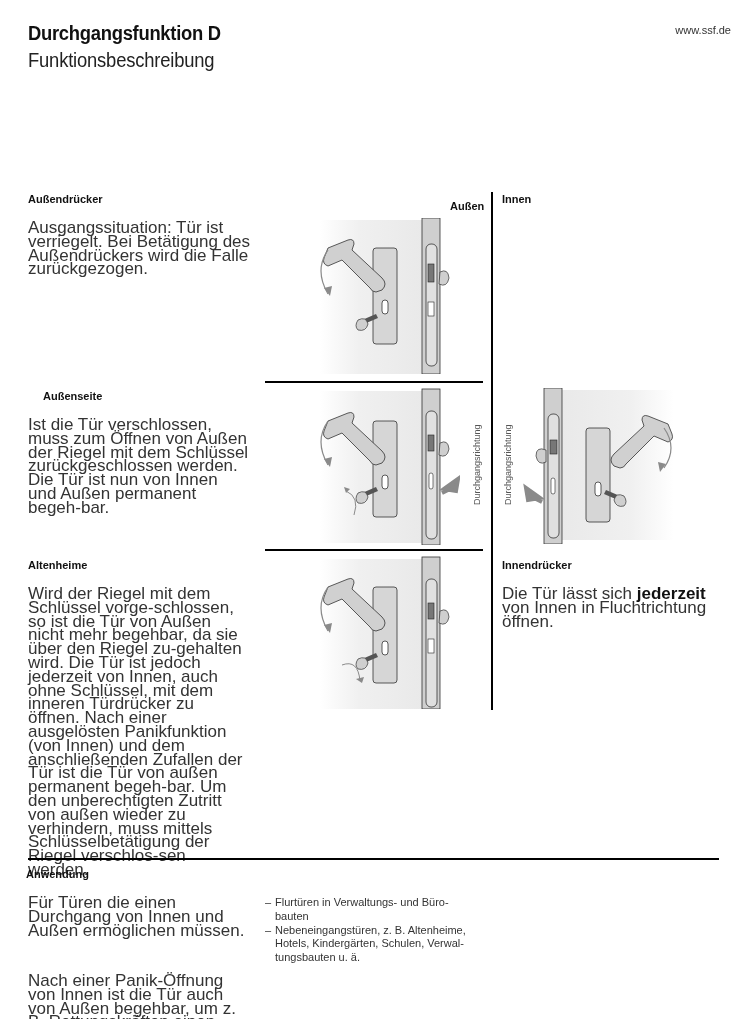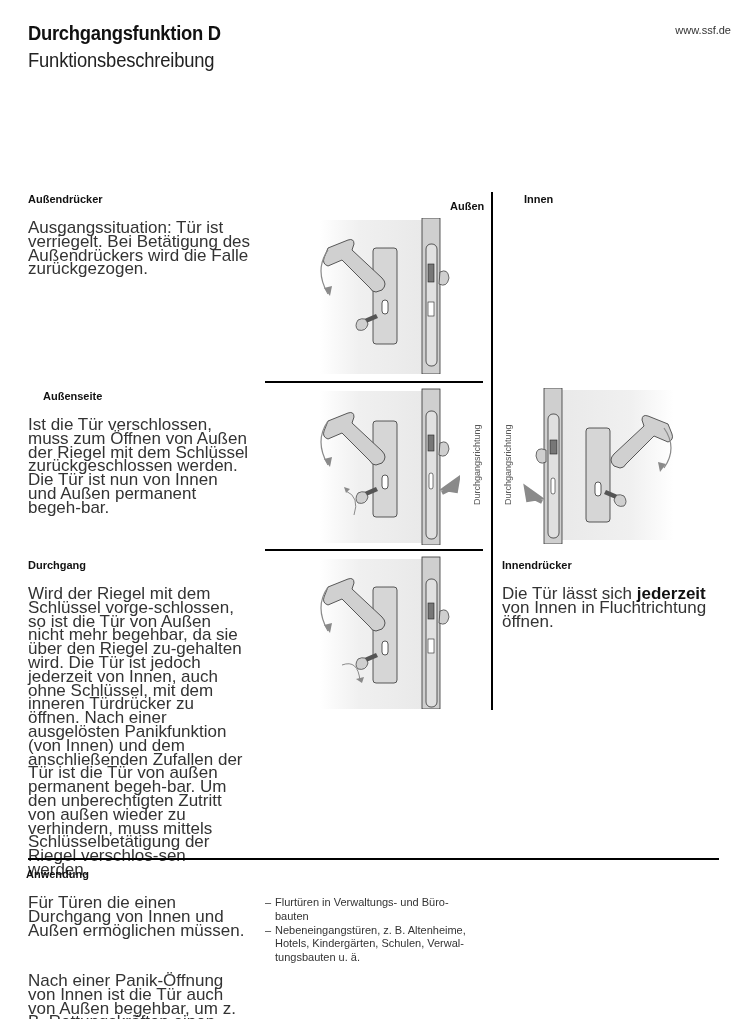--- a/index.html
+++ b/index.html
@@ -29,34 +29,34 @@
   ul.app-list li::before { content: "–"; position: absolute; left: 0; top: 0; }
 </style>
 </head>
 <body>
 
 <div class="abs doc-title">Durchgangsfunktion D</div>
 <div class="abs doc-subtitle">Funktionsbeschreibung</div>
 <div class="abs site-url">www.ssf.de</div>
 
 <div class="abs sec-heading" style="left:450px; top:200px;">Außen</div>
-<div class="abs sec-heading" style="left:524px; top:193px;">Innen</div>
+<div class="abs sec-heading" style="left:502px; top:193px;">Innen</div>
 
 <div class="abs vline" style="left:491px; top:192px; height:518px;"></div>
 
 <div class="abs hline" style="left:265px; top:381px; width:218px;"></div>
 <div class="abs hline" style="left:265px; top:549px; width:218px;"></div>
 
 <div class="abs sec-heading" style="left:28px; top:193px;">Außendrücker</div>
 <div class="abs body-text" style="left:28px; top:221px; width:225px;">Ausgangssituation: Tür ist verriegelt. Bei Betätigung des Außendrückers wird die Falle zurückgezogen.</div>
 
 <div class="abs sec-heading" style="left:43px; top:390px;">Außenseite</div>
 <div class="abs body-text" style="left:28px; top:418px; width:222px;">Ist die Tür verschlossen, muss zum Öffnen von Außen der Riegel mit dem Schlüssel zurückgeschlossen werden. Die Tür ist nun von Innen und Außen permanent begeh-bar.</div>
 
-<div class="abs sec-heading" style="left:28px; top:559px;">Durchgang</div>
+<div class="abs sec-heading" style="left:28px; top:559px;">Altenheime</div>
 <div class="abs body-text" style="left:28px; top:587px; width:222px;">Wird der Riegel mit dem Schlüssel vorge-schlossen, so ist die Tür von Außen nicht mehr begehbar, da sie über den Riegel zu-gehalten wird. Die Tür ist jedoch jederzeit von Innen, auch ohne Schlüssel, mit dem inneren Türdrücker zu öffnen. Nach einer ausgelösten Panikfunktion (von Innen) und dem anschließenden Zufallen der Tür ist die Tür von außen permanent begeh-bar. Um den unberechtigten Zutritt von außen wieder zu verhindern, muss mittels Schlüsselbetätigung der Riegel verschlos-sen werden.</div>
 
 <div class="abs sec-heading" style="left:502px; top:559px;">Innendrücker</div>
 <div class="abs body-text" style="left:502px; top:587px; width:215px;"><span>Die Tür lässt sich </span><b>jederzeit</b><span> von Innen in Fluchtrichtung öffnen.</span></div>
 
 <div class="illus" style="left:300px; top:218px; width:160px; height:156px;">
   <svg width="160" height="156" viewBox="0 0 160 156">
     <defs>
       <linearGradient id="wallA" x1="0" x2="1" y1="0" y2="0">
         <stop offset="0" stop-color="#ffffff"></stop>

